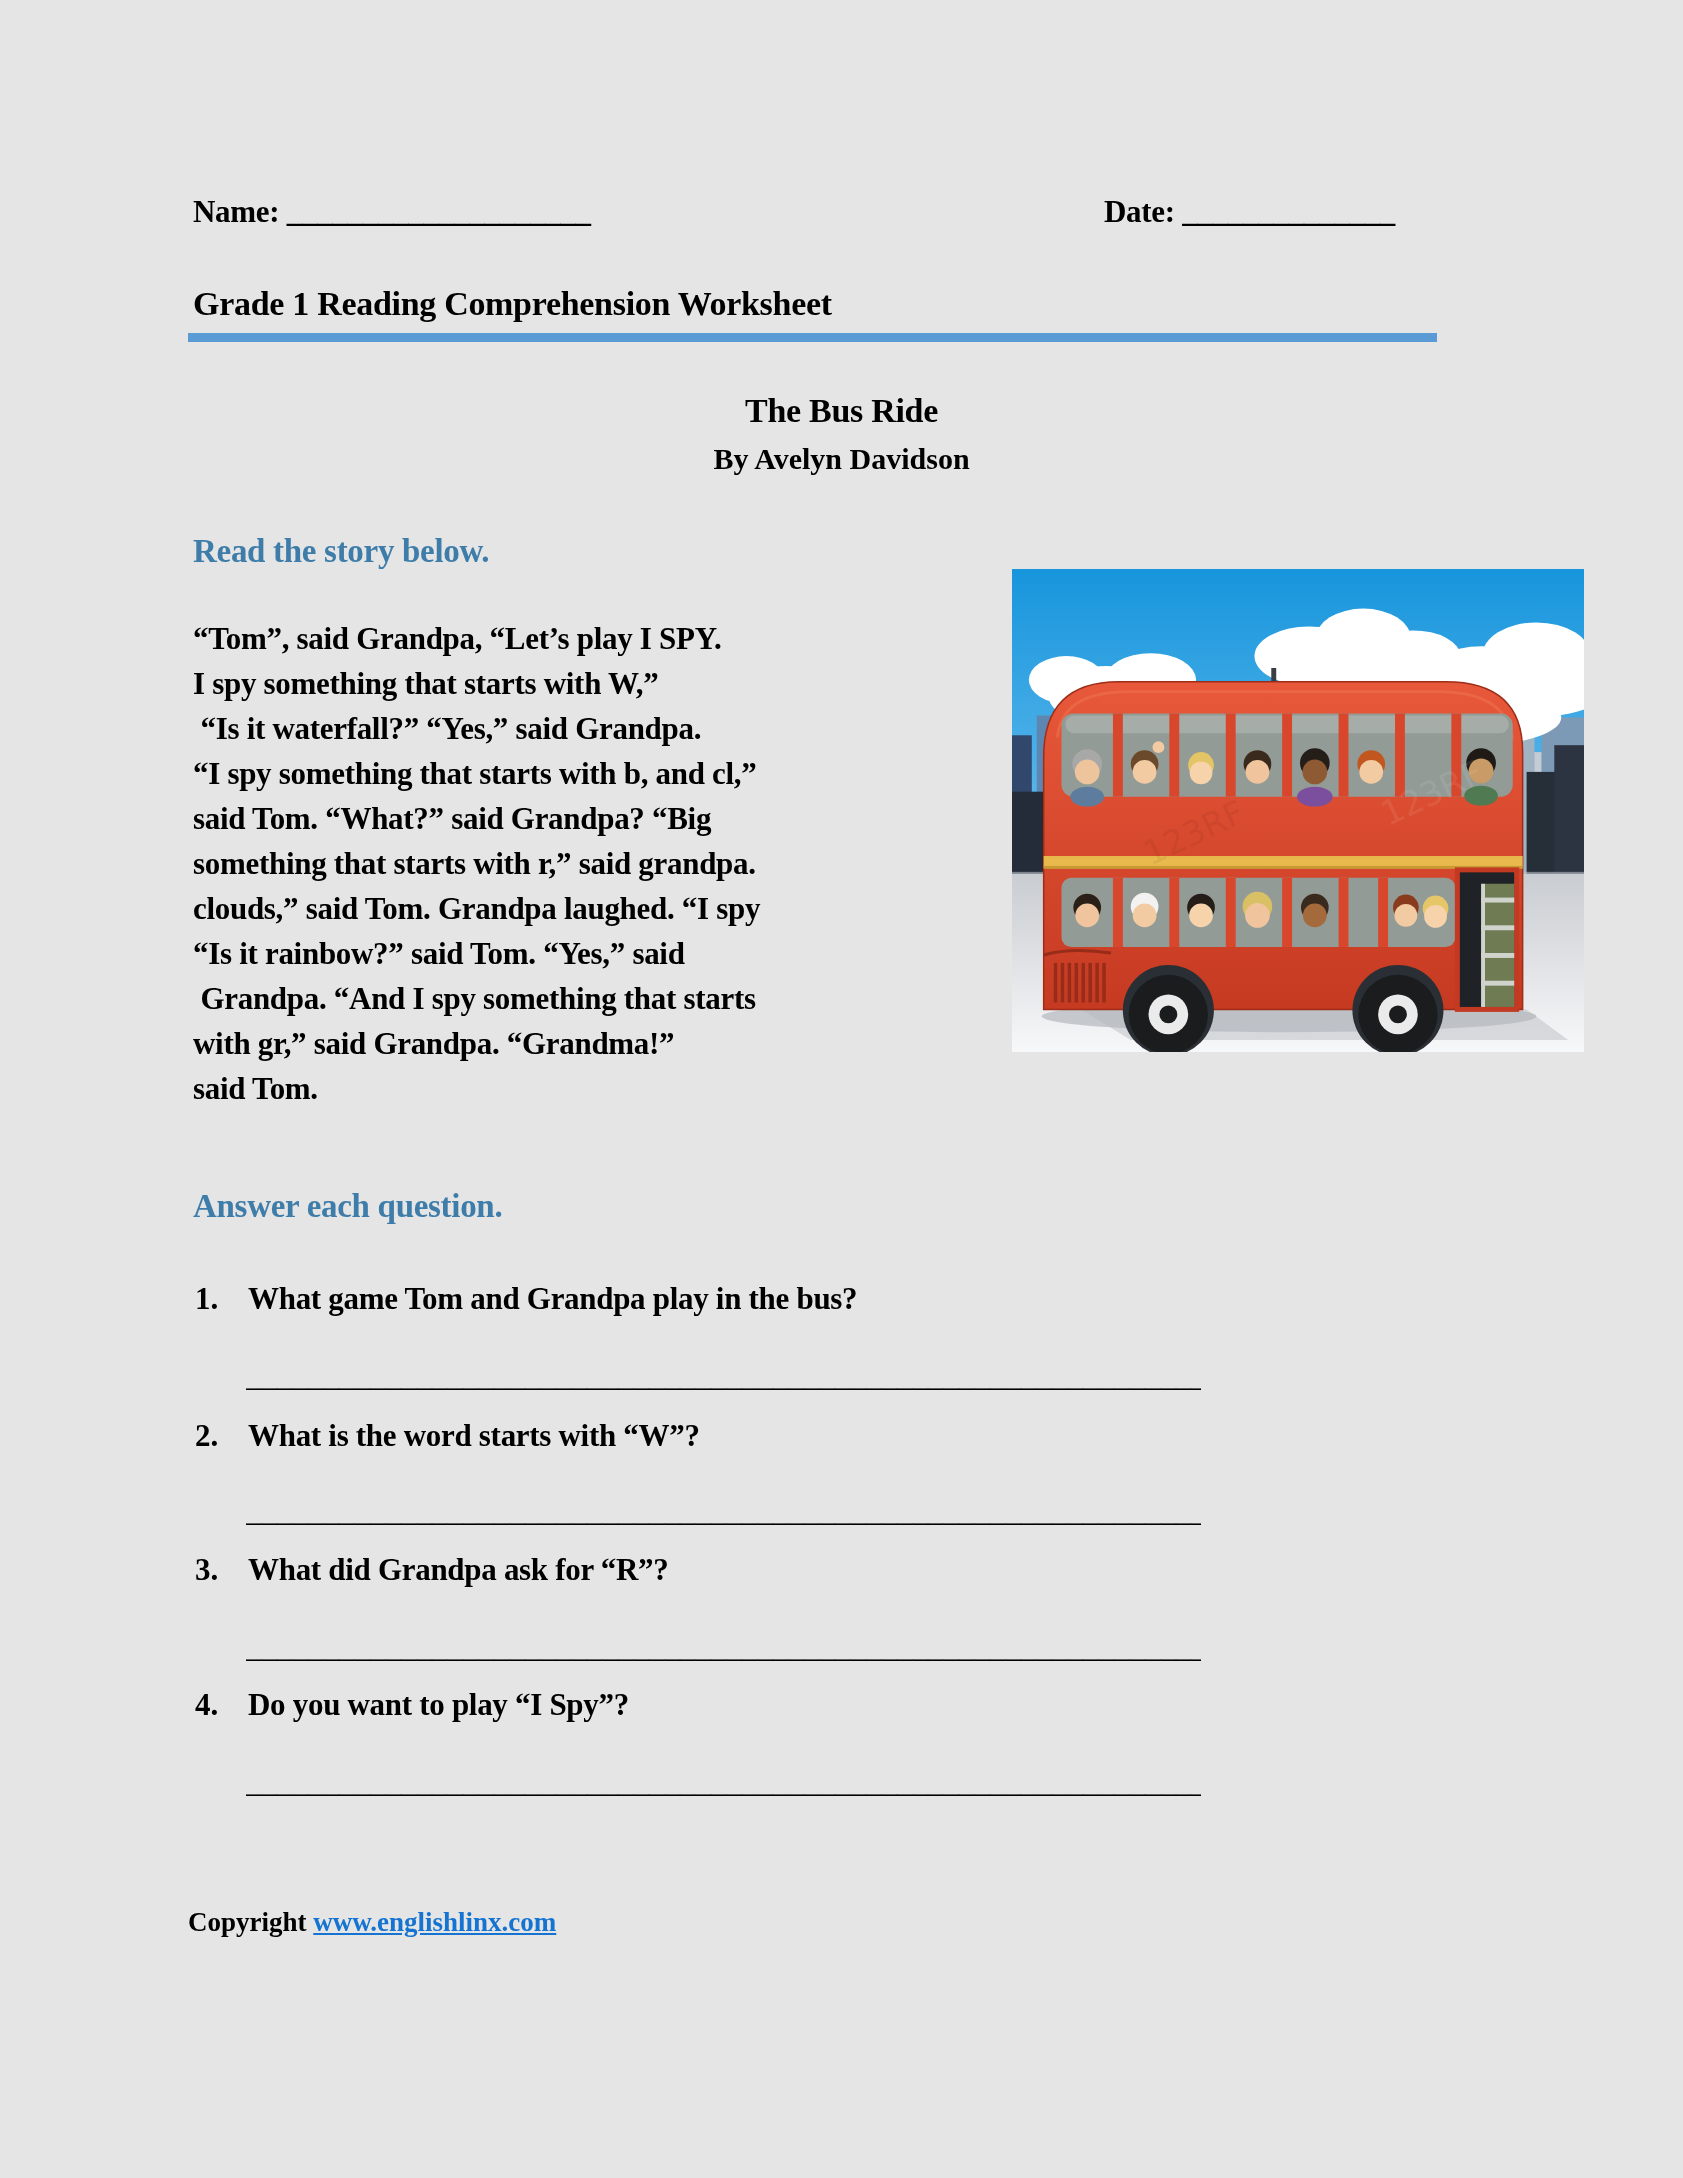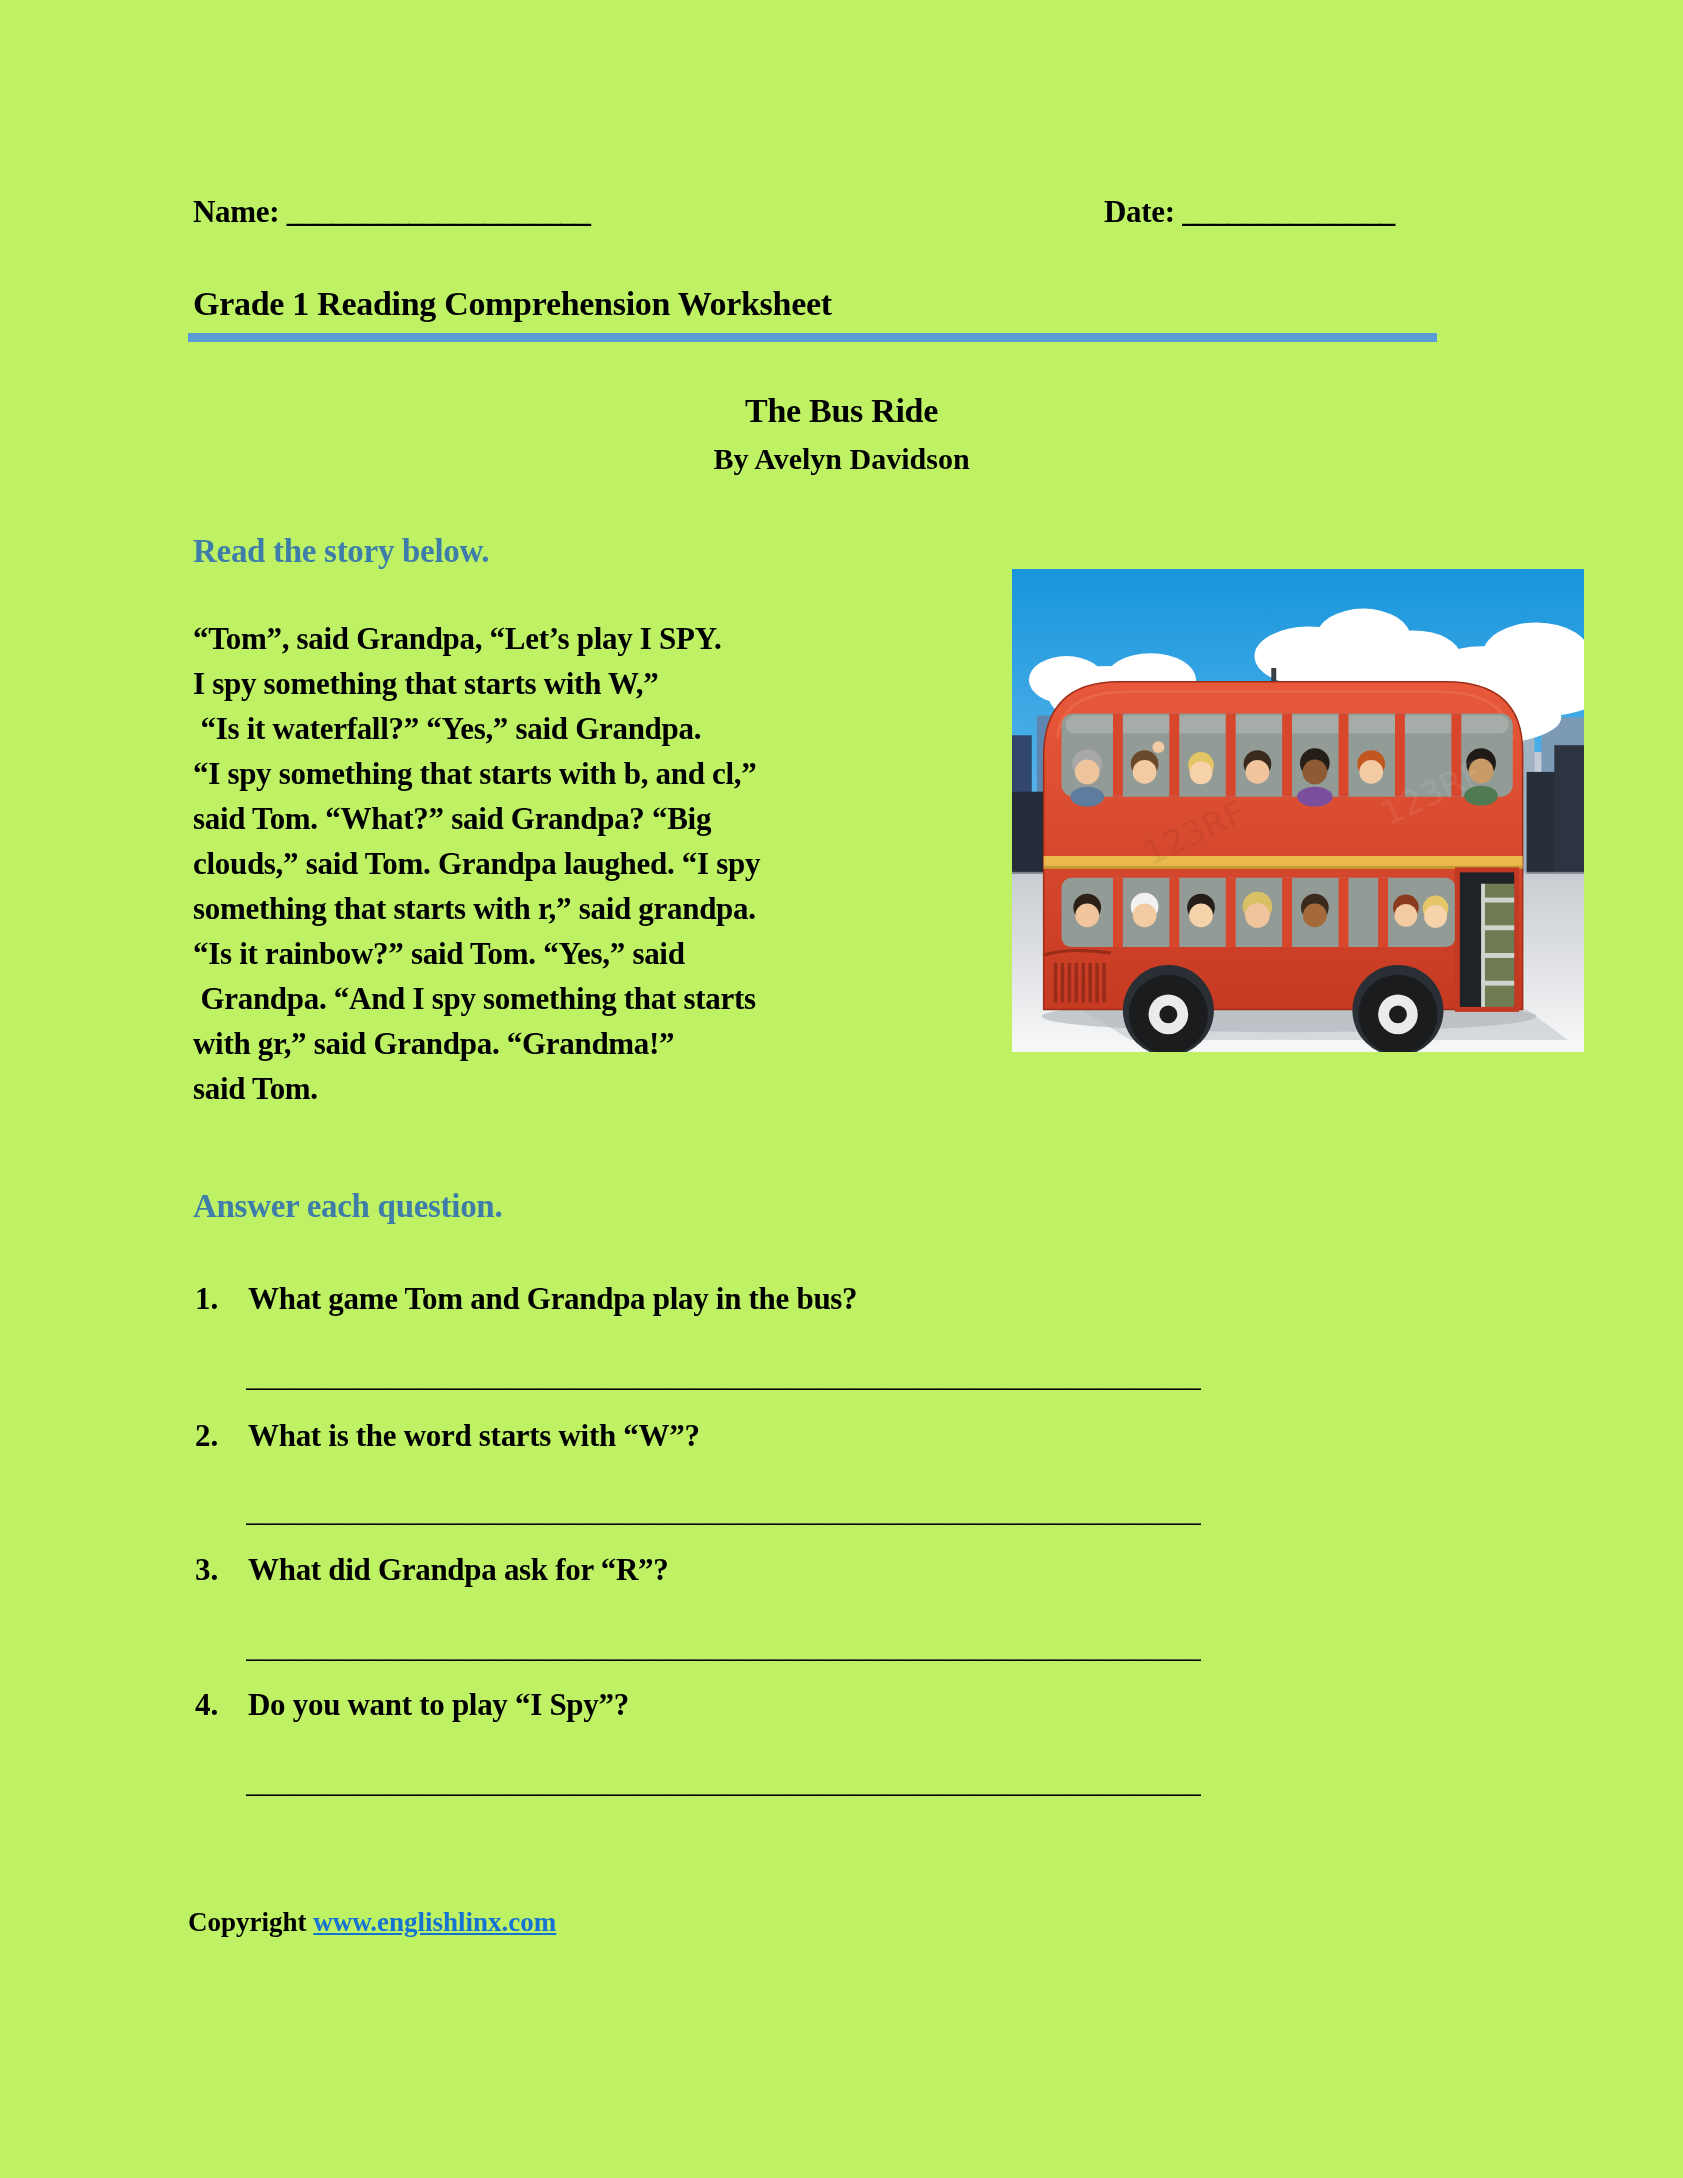--- a/index.html
+++ b/index.html
@@ -1,19 +1,19 @@
 <!DOCTYPE html>
 <html><head>
 <meta charset="utf-8">
 <style>
   html,body{margin:0;padding:0;background:#ffffff;}
   #page{
     position:relative;
     width:1683px;height:2178px;
-    background:#bef264;
+    background:#e5e5e5;
     font-family:"Liberation Serif","DejaVu Serif",serif;
     color:#000;
     overflow:hidden;
   }
   .abs{position:absolute;}
   .serif31{font-size:31px;font-weight:bold;letter-spacing:-0.3px;}
   .serif33{font-size:34px;font-weight:bold;letter-spacing:-0.3px;text-align:center;}
   .blue-head{color:#3e7da9;font-size:33px;font-weight:bold;letter-spacing:-0.3px;}
   .rule{background:#5b9bd5;height:9px;}
   .center-wide{left:0;width:1683px;text-align:center;}
@@ -45,22 +45,22 @@
   <div class="abs center-wide" style="top:442px;font-size:30px;font-weight:bold;">By Avelyn Davidson</div>
 
   <div class="abs blue-head" style="left:193px;top:533px;text-align:right;">Read the story below.</div>
 
   <div class="abs" style="left:193px;top:616px;">
     <div class="story-line">“Tom”, said Grandpa, “Let’s play I SPY.</div>
     <div class="story-line">I spy something that starts with W,”</div>
     <div class="story-line"> “Is it waterfall?” “Yes,” said Grandpa.</div>
     <div class="story-line">“I spy something that starts with b, and cl,”</div>
     <div class="story-line">said Tom. “What?” said Grandpa? “Big</div>
+    <div class="story-line">something that starts with r,” said grandpa.</div>
     <div class="story-line">clouds,” said Tom. Grandpa laughed. “I spy</div>
-    <div class="story-line">something that starts with r,” said grandpa.</div>
     <div class="story-line">“Is it rainbow?” said Tom. “Yes,” said</div>
     <div class="story-line"> Grandpa. “And I spy something that starts</div>
     <div class="story-line">with gr,” said Grandpa. “Grandma!”</div>
     <div class="story-line">said Tom.</div>
   </div>
 
   <div class="abs" style="left:1012px;top:569px;width:572px;height:483px;">
     <svg width="572" height="483" viewBox="0 0 578 488" xmlns="http://www.w3.org/2000/svg">
       <defs>
         <linearGradient id="skyGrad" x1="0" y1="0" x2="0" y2="1">

